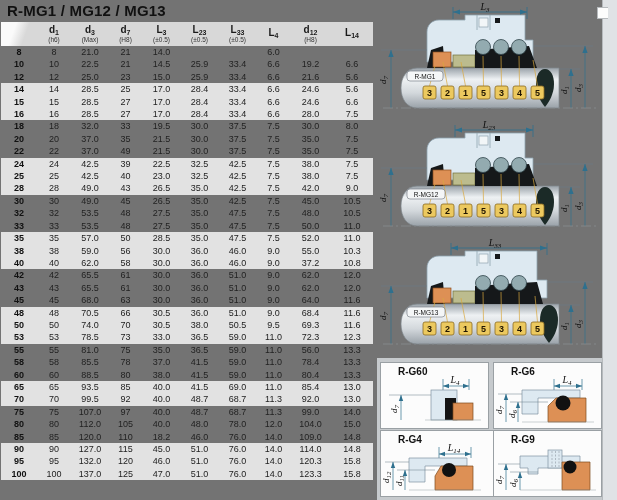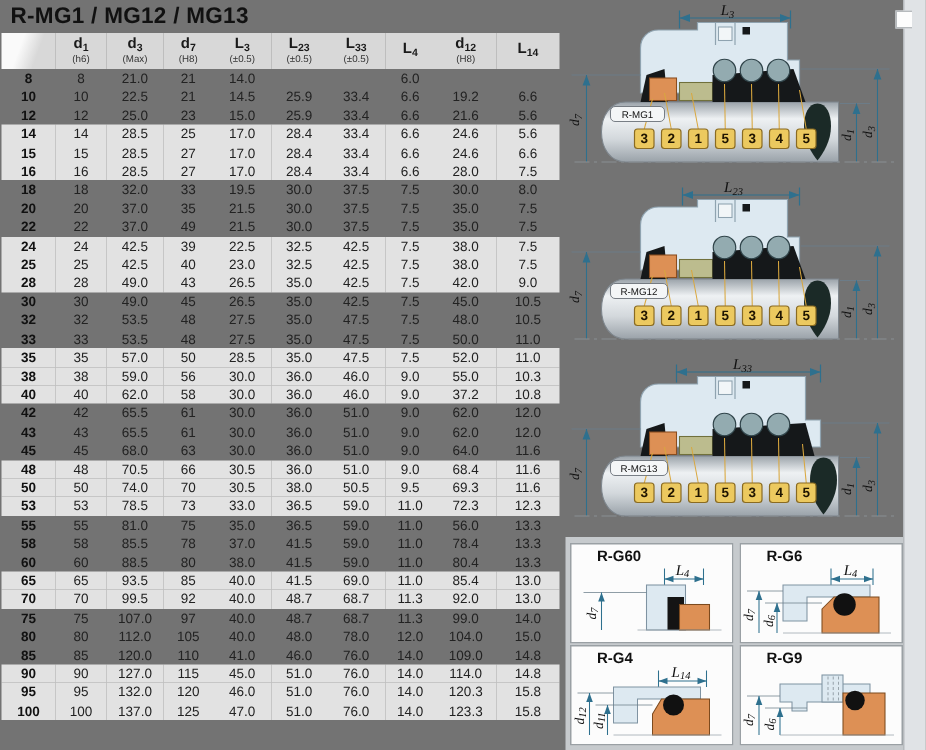--- a/index.html
+++ b/index.html
@@ -20,21 +20,21 @@
   .diagram{position:absolute;left:377px;width:240px;height:118px;}
   #dg1{top:2px;} #dg2{top:120px;} #dg3{top:238px;}
   .dim-label{font:italic 10px "Liberation Serif",serif;fill:#111;}
   .dim-label .s, .dim-side .s{font-size:7px;}
   .dim-side{font:italic 9px "Liberation Serif",serif;fill:#111;}
   .tag-num{font:bold 9px "Liberation Sans",sans-serif;fill:#201500;text-anchor:middle;}
   .pill-txt{font:6.5px "Liberation Sans",sans-serif;fill:#111;text-anchor:middle;}
   
   .seat-panel{position:absolute;left:377px;top:358px;width:233px;height:142px;background:var(--panel-gray,#c6cacd);}
   .seat-card{position:absolute;width:107px;height:65px;background:#fcfcfc;border:1px solid #9aa0a4;}
-  #sc1{left:3px;top:4px;} #sc2{left:116px;top:4px;} #sc3{left:3px;top:72px;} #sc4{left:116px;top:72px;text-decoration:underline;}
+  #sc1{left:3px;top:4px;} #sc2{left:116px;top:4px;} #sc3{left:3px;top:72px;padding-left:44px;} #sc4{left:116px;top:72px;text-decoration:underline;}
   .seat-title{position:absolute;left:5px;top:3px;font-size:10px;font-weight:bold;color:#111;margin-left:12px;}
   .seat-svg{position:absolute;left:0;bottom:0;}
   
   .page-edge{position:absolute;left:602px;top:0;width:15px;height:500px;background:#e0e3e6;border-left:1px solid #b6babd;}
   .edge-notch{position:absolute;left:597px;top:7px;width:10px;height:10px;background:#fdfdfd;border:1px solid #b6babd;border-right:none;}
 </style>
 </head>
 <body>
 
 <div class="page">
@@ -454,21 +454,21 @@
           <td>78.0</td>
           <td>12.0</td>
           <td>104.0</td>
           <td>15.0</td>
         </tr>
         <tr>
           <td>85</td>
           <td>85</td>
           <td>120.0</td>
           <td>110</td>
-          <td>41.0</td>
+          <td>18.2</td>
           <td>46.0</td>
           <td>76.0</td>
           <td>14.0</td>
           <td>109.0</td>
           <td>14.8</td>
         </tr>
         <tr class="band">
           <td>90</td>
           <td>90</td>
           <td>127.0</td>

